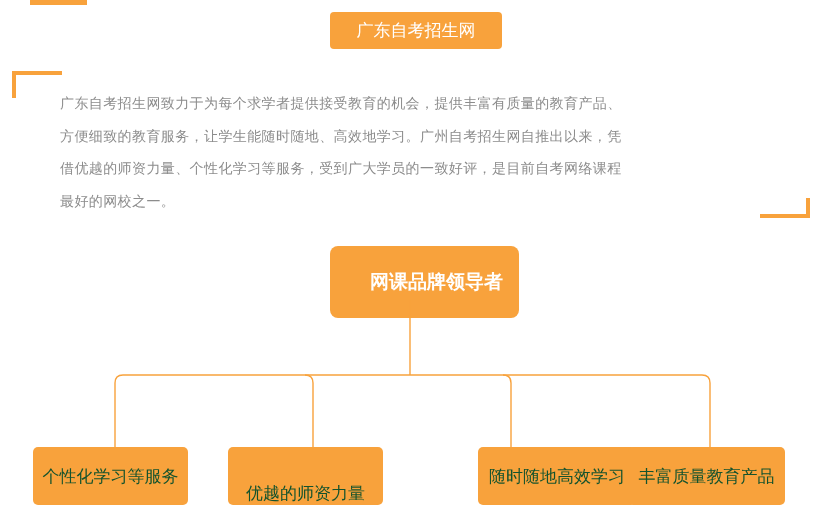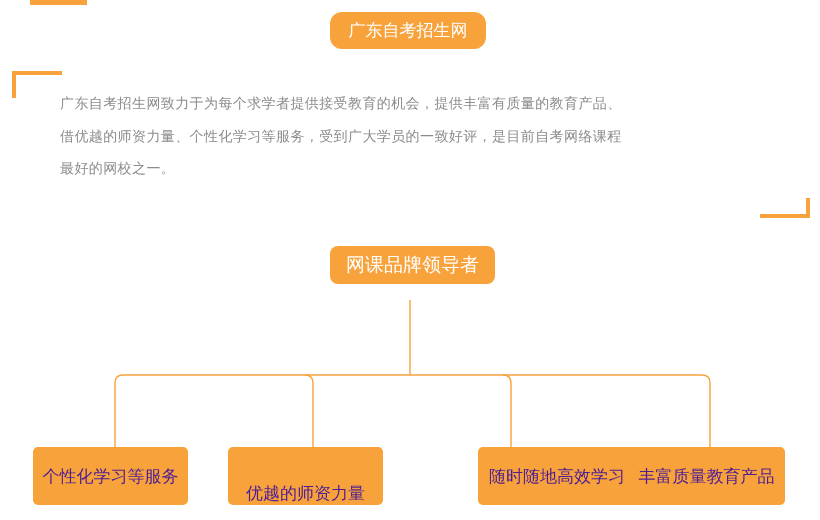--- a/index.html
+++ b/index.html
@@ -11,40 +11,40 @@
   .abs{position:absolute;}
 
   
   .top-dash{left:30px;top:0;width:57px;height:5px;background:#f8a23c;}
 
   
   .badge{
     background:#f8a23c;color:#ffffff;text-align:center;
     display:flex;align-items:center;justify-content:center;
   }
-  .badge-top{left:330px;top:12px;width:156px;height:37px;border-radius:12px;font-size:17px;}
-  .badge-root{left:330px;top:246px;width:165px;height:38px;border-radius:8px;font-size:19px;font-weight:normal;}
+  .badge-top{left:330px;top:12px;width:172px;height:37px;border-radius:4px;font-size:17px;}
+  .badge-root{left:330px;top:246px;width:165px;height:72px;border-radius:8px;font-size:19px;font-weight:bold;padding-left:24px;}
 
   
   .bracket-tl{left:12px;top:71px;width:46px;height:23px;
     border-top:4px solid #f8a23c;border-left:4px solid #f8a23c;}
   .bracket-br{left:760px;top:198px;width:46px;height:16px;
     border-bottom:4px solid #f8a23c;border-right:4px solid #f8a23c;}
 
   
   .intro{left:60px;top:87px;width:710px;color:#8c8c8c;font-size:14px;
     line-height:32.5px;letter-spacing:0.4px;}
   .intro .line{white-space:nowrap;}
 
   
   .connector{left:0;top:0;width:820px;height:520px;pointer-events:none;}
 
   
   .feature{
-    top:447px;height:58px;background:#f8a23c;color:#4c1d95;border-radius:5px;
+    top:447px;height:58px;background:#f8a23c;color:#14532d;border-radius:5px;
     display:flex;align-items:center;justify-content:center;
     font-size:17px;text-align:center;
   }
   .f1{left:33px;width:155px;}
   .f2{left:228px;width:155px;align-items:flex-end;}
   .f3{left:430px;width:158px;margin-left:48px;}
   .f4{left:628px;width:157px;align-items:center;}
 </style>
 </head>
 <body>
@@ -53,20 +53,21 @@
 
 <div class="abs badge badge-top">
   <span>广东自考招生网</span>
 </div>
 
 <div class="abs bracket-tl"></div>
 <div class="abs bracket-br"></div>
 
 <div class="abs intro">
   <div class="line">广东自考招生网致力于为每个求学者提供接受教育的机会，提供丰富有质量的教育产品、</div>
+  <div class="line">方便细致的教育服务，让学生能随时随地、高效地学习。广州自考招生网自推出以来，凭</div>
   <div class="line">借优越的师资力量、个性化学习等服务，受到广大学员的一致好评，是目前自考网络课程</div>
   <div class="line">最好的网校之一。</div>
 </div>
 
 <div class="abs badge badge-root">
   <span>网课品牌领导者</span>
 </div>
 
 <svg class="abs connector" viewBox="0 0 820 520" xmlns="http://www.w3.org/2000/svg">
   <g fill="none" stroke="#f8a23c" stroke-width="1.4">

